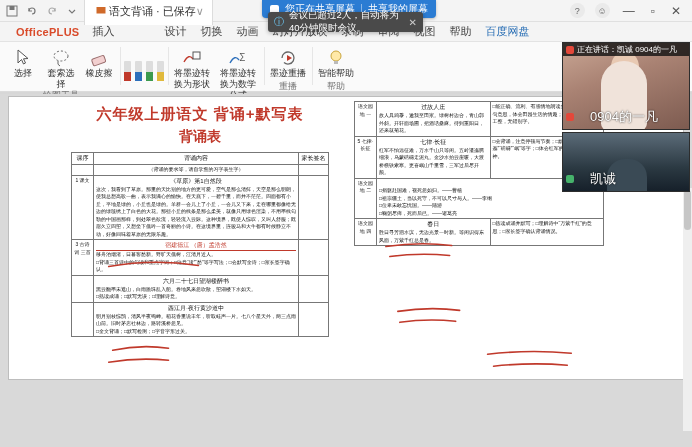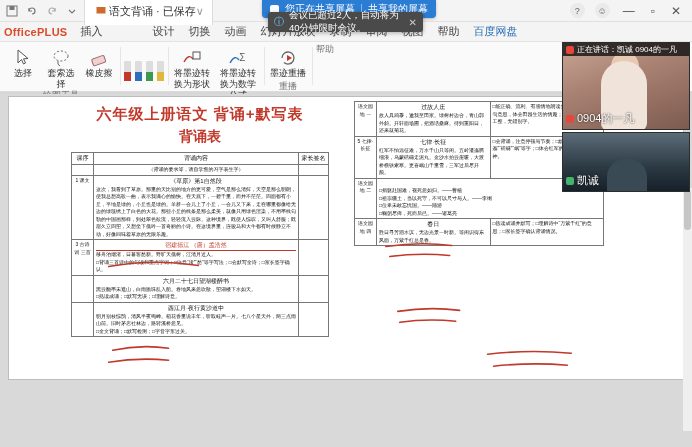--- a/index.html
+++ b/index.html
@@ -42,21 +42,21 @@
   .toast {
     position:absolute; left:268px; top:12px; width:155px; height:20px;
     background:#4a4a4a; color:#fff; border-radius:3px; display:flex; align-items:center;
     gap:5px; padding:0 6px; font-size:9.5px; z-index:45; box-shadow:0 1px 4px rgba(0,0,0,.3);
   }
   .toast .t-ico { color:#6fd0ff; font-size:10px; }
   .toast .t-close { margin-left:auto; color:#ccc; font-size:10px; }
   
   .ribbon-tabs {
     height:20px; background:#f4f4f4; display:flex; align-items:center; gap:0;
-    padding-left:0; border-bottom:1px solid #e3e3e3; font-size:11px;
+    padding-left:12px; border-bottom:1px solid #e3e3e3; font-size:11px;
   }
   .brand { color:#d94b2b; font-weight:bold; font-size:11px; padding:0 6px 0 4px; letter-spacing:.3px;}
   .rtab { padding:2px 7px; color:#444; }
   .rtab.active { color:#c0392b; border-bottom:2px solid #c0392b; font-weight:bold;margin-top:41px;}
   .rtab.link { color:#2a6fb5; }
   
   .ribbon {
     height:50px; background:#fafafa; border-bottom:1px solid #dcdcdc;
     display:flex; align-items:flex-start; padding:2px 0 0 2px; position:relative;
   }
@@ -96,22 +96,22 @@
   .videos { position:absolute; right:2px; top:42px; width:128px; z-index:30; }
   .vcard { position:relative; border:1px solid #2d2d2d; background:#111; overflow:hidden; }
   .vcard.main { height:88px; }
   .vcard.second { height:60px; margin-top:2px; }
   .vhead {
     position:absolute; left:0; top:0; right:0; height:13px; background:rgba(20,20,20,.82);
     color:#fff; font-size:8px; display:flex; align-items:center; gap:3px; padding:0 3px;
   }
   .mic { width:8px;height:8px;background:#e4483a;border-radius:2px;display:inline-block;}
   .vfoot {
-    position:absolute; left:3px; bottom:3px; display:flex; align-items:center; gap:3px;
-    color:#fff; font-size:11px; text-shadow:0 0 2px #000;
+    position:absolute; left:3px; bottom:3px; display:flex; align-items:center; gap:16px;
+    color:#fff; font-size:13px; text-shadow:0 0 2px #000;
   }
   .vfoot .mic { background:#e4483a; }
   .vfoot .mic.green { background:#46b36b; }
   .person-a { position:absolute; inset:0; background:linear-gradient(160deg,#caa795 0%,#a98273 40%,#7d5b50 100%); }
   .person-a::after{content:"";position:absolute;left:38px;top:18px;width:46px;height:70px;border-radius:24px 24px 8px 8px;background:#f0e3da;}
   .person-a::before{content:"";position:absolute;left:48px;top:8px;width:28px;height:32px;border-radius:50%;background:#e8c9b2;}
   .person-b { position:absolute; inset:0; background:linear-gradient(180deg,#5b6b78 0%,#2b3942 60%,#16202a 100%); }
   .person-b::after{content:"";position:absolute;left:44px;top:26px;width:40px;height:52px;border-radius:18px 18px 4px 4px;background:#3a4a55;}
   
   .vscroll { position:absolute; right:0; top:94px; width:9px; bottom:16px; background:#efefef; }
@@ -269,20 +269,31 @@
               <path d="M9 7 L14 10 L9 13 Z" fill="#c0392b"></path>
             </svg>
         </span>
         <span class="cap">墨迹重播</span>
       </div>
     </div>
     <div class="rg-label">重播</div>
   </div>
 
   <div class="rgroup">
+    <div class="rg-items">
+      <div class="ritem" style="width:40px;">
+        <span class="ic">
+          <svg width="20" height="20" viewBox="0 0 20 20">
+              <circle cx="10" cy="8" r="5" fill="#ffe9a8" stroke="#c9a53c"></circle>
+              <rect x="8" y="13" width="4" height="3" fill="#bbb"></rect>
+            </svg>
+        </span>
+        <span class="cap">智能帮助</span>
+      </div>
+    </div>
     <div class="rg-label">帮助</div>
   </div>
 </div>
 
 <div class="workarea">
   <div class="slide">
 
     <div class="page left">
       <div class="title-main">六年级上册语文 背诵+默写表</div>
       <div class="title-sub">背诵表</div>

